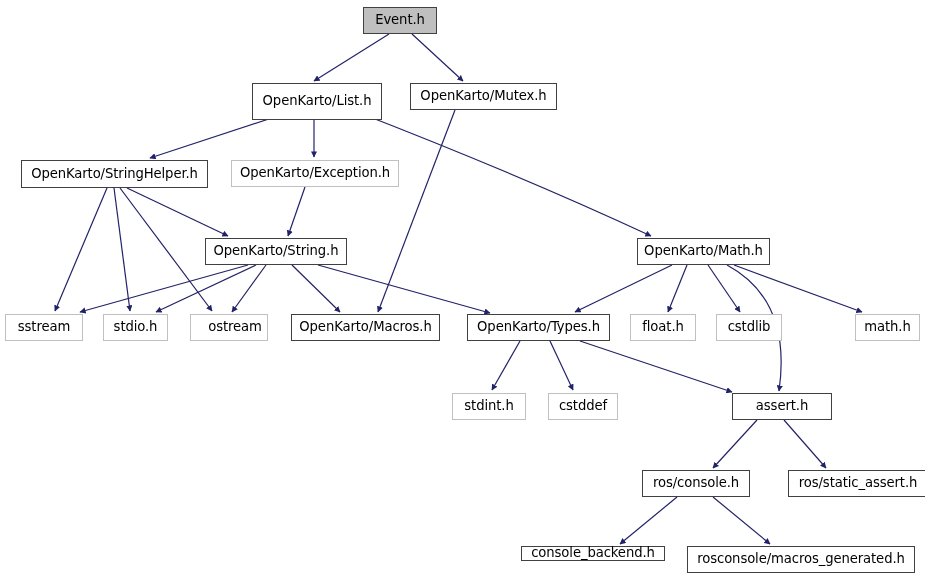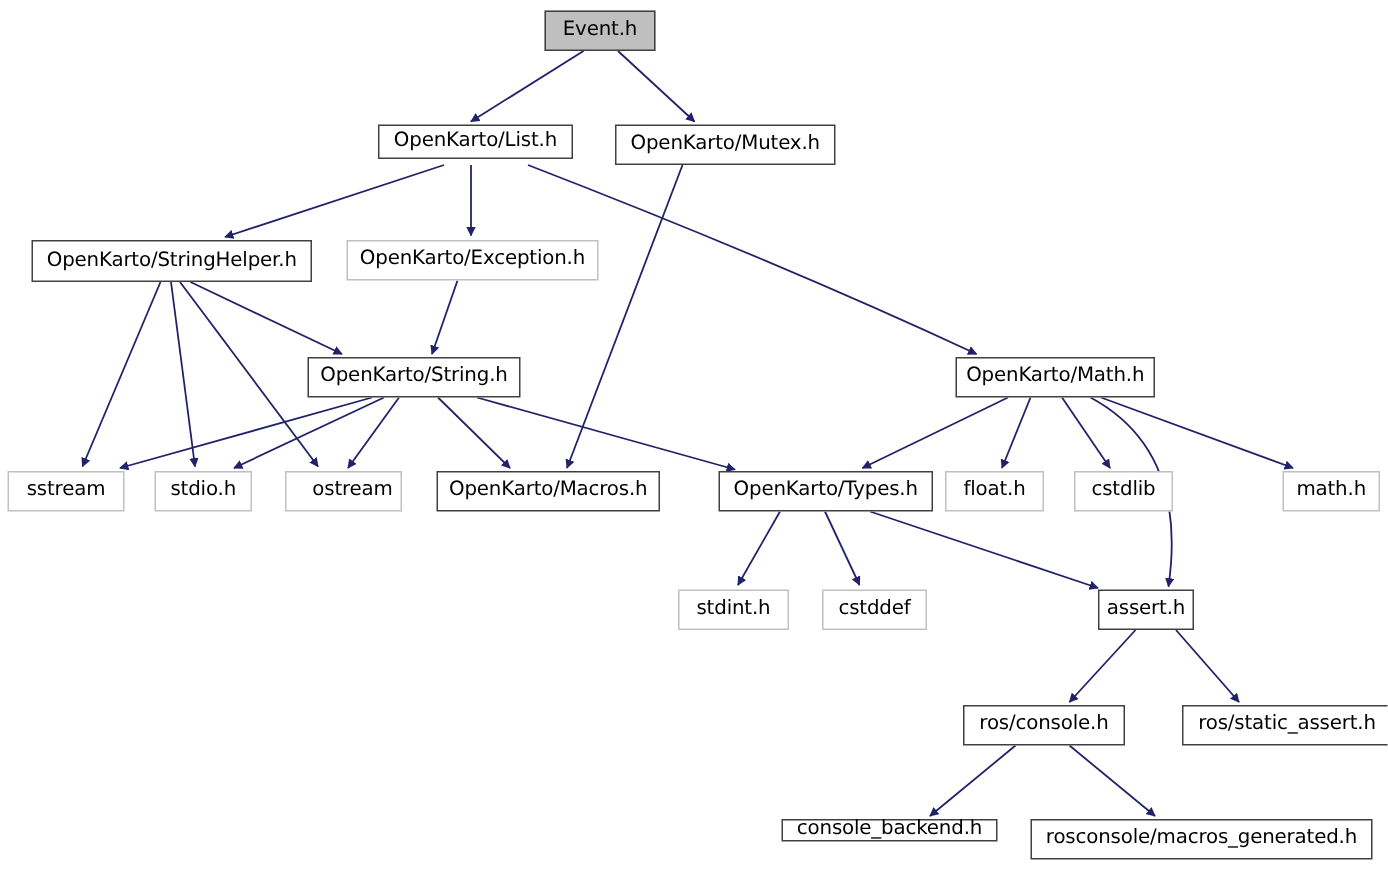--- a/index.html
+++ b/index.html
@@ -89,21 +89,21 @@
         <path d="M 757,420 L 713,468" fill="none" stroke="#222268" stroke-width="1.2" marker-end="url(#arrow)"></path>
         <path d="M 784,420 L 826,468" fill="none" stroke="#222268" stroke-width="1.2" marker-end="url(#arrow)"></path>
         <path d="M 677,497 L 620,544" fill="none" stroke="#222268" stroke-width="1.2" marker-end="url(#arrow)"></path>
         <path d="M 713,497 L 770,544" fill="none" stroke="#222268" stroke-width="1.2" marker-end="url(#arrow)"></path>
       </g>
   </svg>
   <div id="node-layer">
       <div class="node root" style="left: 363px; top: 7px; width: 74px; height: 27px;">
         <span class="node-label">Event.h</span>
       </div>
-      <div class="node strong" style="left: 252px; top: 83px; width: 130px; height: 23px;">
+      <div class="node strong" style="left: 252px; top: 83px; width: 130px; height: 37px;">
         <span class="node-label">OpenKarto/List.h</span>
       </div>
       <div class="node strong" style="left: 410px; top: 83px; width: 147px; height: 27px;">
         <span class="node-label">OpenKarto/Mutex.h</span>
       </div>
       <div class="node strong" style="left: 21px; top: 160px; width: 187px; height: 28px;">
         <span class="node-label">OpenKarto/StringHelper.h</span>
       </div>
       <div class="node " style="left: 231px; top: 160px; width: 168px; height: 27px;">
         <span class="node-label">OpenKarto/Exception.h</span>
@@ -119,39 +119,39 @@
       </div>
       <div class="node " style="left: 103px; top: 314px; width: 65px; height: 27px;">
         <span class="node-label">stdio.h</span>
       </div>
       <div class="node " style="left: 190px; top: 314px; width: 78px; height: 27px; padding-left: 12px;">
         <span class="node-label">ostream</span>
       </div>
       <div class="node strong" style="left: 291px; top: 314px; width: 149px; height: 27px;">
         <span class="node-label">OpenKarto/Macros.h</span>
       </div>
-      <div class="node strong" style="left: 467px; top: 314px; width: 143px; height: 27px; margin-left: 12px;">
+      <div class="node strong" style="left: 467px; top: 314px; width: 143px; height: 27px;">
         <span class="node-label">OpenKarto/Types.h</span>
       </div>
       <div class="node " style="left: 630px; top: 314px; width: 66px; height: 27px;">
         <span class="node-label">float.h</span>
       </div>
       <div class="node " style="left: 716px; top: 314px; width: 66px; height: 27px;">
         <span class="node-label">cstdlib</span>
       </div>
       <div class="node " style="left: 855px; top: 314px; width: 65px; height: 27px;">
         <span class="node-label">math.h</span>
       </div>
       <div class="node " style="left: 452px; top: 393px; width: 74px; height: 27px;">
         <span class="node-label">stdint.h</span>
       </div>
       <div class="node " style="left: 548px; top: 393px; width: 70px; height: 27px; align-items: center;">
         <span class="node-label">cstddef</span>
       </div>
-      <div class="node strong" style="left: 732px; top: 393px; width: 64px; height: 27px;">
+      <div class="node strong" style="left: 732px; top: 393px; width: 100px; height: 27px;">
         <span class="node-label">assert.h</span>
       </div>
       <div class="node strong" style="left: 642px; top: 470px; width: 108px; height: 27px;">
         <span class="node-label">ros/console.h</span>
       </div>
       <div class="node strong" style="left: 772px; top: 470px; width: 140px; height: 27px; margin-left: 16px;">
         <span class="node-label">ros/static_assert.h</span>
       </div>
       <div class="node strong" style="left: 521px; top: 546px; width: 144px; height: 15px;">
         <span class="node-label">console_backend.h</span>

